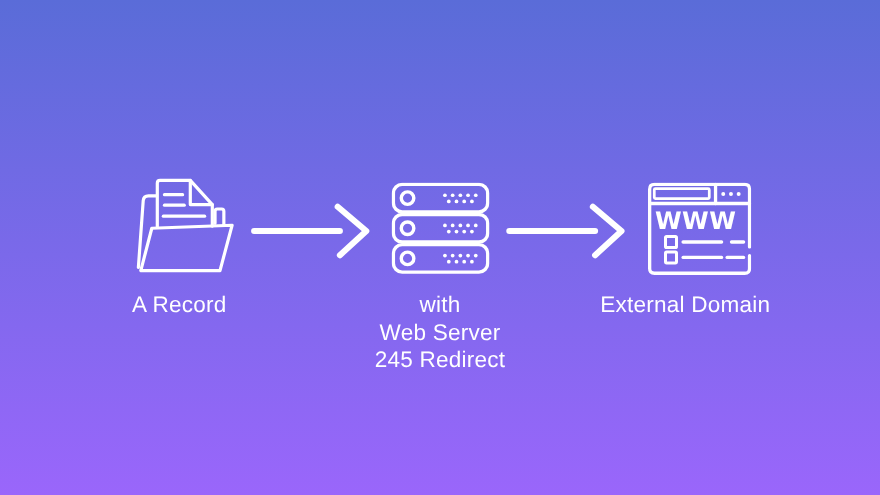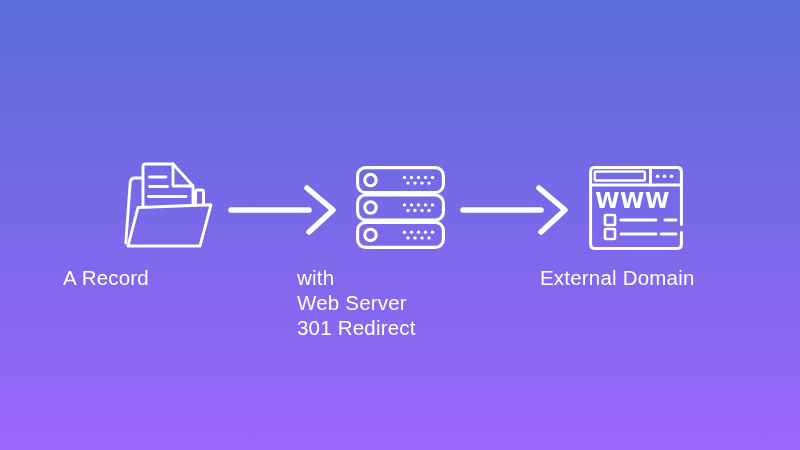--- a/index.html
+++ b/index.html
@@ -6,31 +6,31 @@
   #canvas{
     position:relative;width:800px;height:450px;overflow:hidden;
     background:linear-gradient(180deg,var(--gradient-top,#5a6cd8) 0%,var(--gradient-bottom,#9a66fb) 100%);
     font-family:"Liberation Sans","DejaVu Sans",sans-serif;
   }
   .abs{position:absolute;}
   svg.icon{color:var(--icon-color,#ffffff);display:block;}
   svg.icon *{vector-effect:non-scaling-stroke;}
   .label{
     position:absolute;color:var(--text-color,#ffffff);
-    font-size:20.5px;line-height:25px;text-align:left;letter-spacing:0.2px;
+    font-size:20.5px;line-height:25px;text-align:center;letter-spacing:0.2px;
   }
   .label span{display:block;}
   #folder-icon{left:111px;top:146px;}
   #server-icon{left:356px;top:166px;}
   #browser-icon{left:589px;top:166px;}
   #arrow-1{left:228px;top:184px;}
   #arrow-2{left:460px;top:184px;}
   #label-a-record{left:63px;top:265px;width:200px;}
   #label-web-server{left:297px;top:265px;width:206px;}
-  #label-external-domain{left:540px;top:265px;width:206px;}
+  #label-external-domain{left:520px;top:265px;width:206px;}
   #browser-icon text{
     font-family:"DejaVu Sans","Liberation Sans",sans-serif;
     font-weight:bold;letter-spacing:0.5px;
   }
 </style>
 </head>
 <body>
 
 <div id="canvas">
 
@@ -89,21 +89,21 @@
         <circle cx="76.5" cy="66.3" r="1.7"></circle>
       <circle cx="52" cy="71.9" r="1.7"></circle>
         <circle cx="59" cy="71.9" r="1.7"></circle>
         <circle cx="66" cy="71.9" r="1.7"></circle>
         <circle cx="73" cy="71.9" r="1.7"></circle>
     </g>
   </svg>
   <div id="label-web-server" class="label">
     <span>with</span>
     <span>Web Server</span>
-    <span>301 Redirect</span>
+    <span>245 Redirect</span>
   </div>
 
   <svg id="arrow-2" class="abs icon" width="110" height="52" viewBox="0 0 110 52" fill="none" stroke="currentColor" stroke-width="5.5" stroke-linecap="round" stroke-linejoin="round">
     <path d="M 3 26 L 81 26"></path>
     <path d="M 79 4 L 105 26 L 81 48"></path>
   </svg>
 
   <svg id="browser-icon" class="abs icon" width="94" height="84" viewBox="0 0 94 84" fill="none" stroke="currentColor" stroke-width="3" stroke-linecap="round" stroke-linejoin="round">
 
     <path d="M 92.4 66.5 L 92.4 78 Q 92.4 82.4 88 82.4 L 6 82.4 Q 1.6 82.4 1.6 78 L 1.6 6 Q 1.6 1.6 6 1.6 L 88 1.6 Q 92.4 1.6 92.4 6 L 92.4 58.5"></path>

